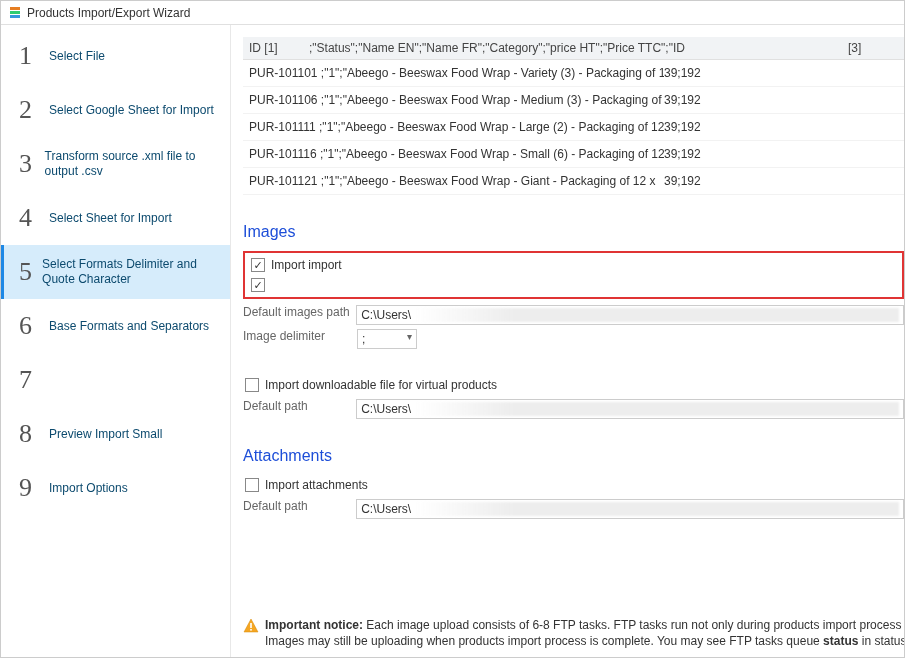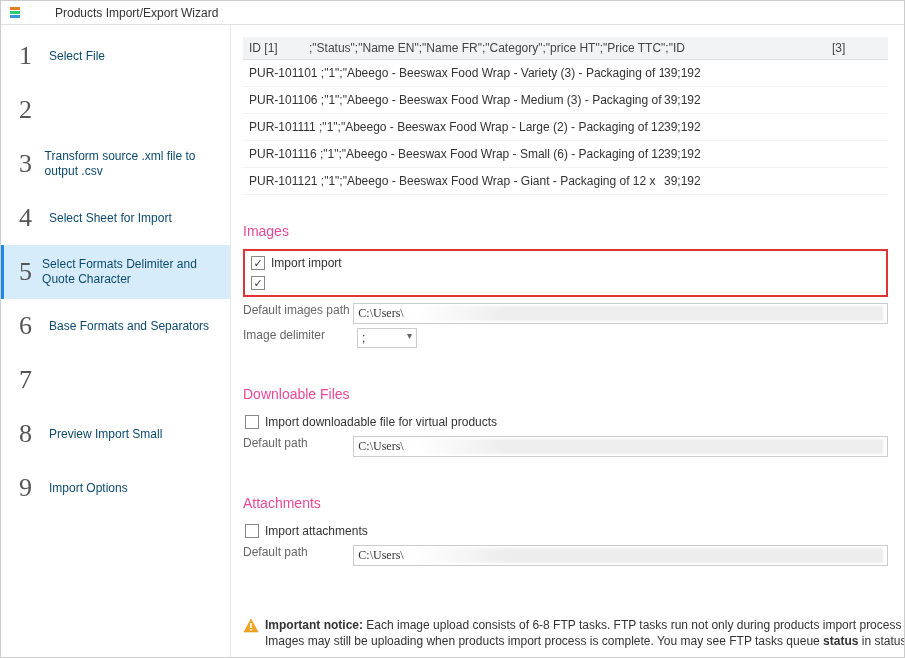--- a/index.html
+++ b/index.html
@@ -14,21 +14,20 @@
     overflow: hidden;
     border: 1px solid #ccc;
   }
   .titlebar {
     height: 24px;
     display: flex;
     align-items: center;
     padding: 0 6px;
     border-bottom: 1px solid #e0e0e0;
     background: #fff;
-    gap: 28px;
   }
   .titlebar svg { margin-right: 4px; flex-shrink:0;}
   .titlebar span { font-size: 12px; color: #333; }
   .body { display: flex; height: calc(100% - 24px); }
   .sidebar {
     width: 230px;
     flex-shrink: 0;
     border-right: 1px solid #e8e8e8;
     padding-top: 4px;
     background:#fff;
@@ -54,21 +53,21 @@
     color: #0c4a6e;
     line-height: 1.25;
   }
   .step.active {
     background: #d6ecfb;
     border-left: 3px solid #1e88e5;
     padding-left: 15px;
   }
   .main {
     flex: 1;
-    padding: 12px 16px 0 12px;
+    padding: 12px 0 0 12px;
     overflow: hidden;
     position: relative;
   }
   .grid {
     border: none;
     margin-bottom: 28px;
   }
   .grid-header, .grid-row {
     display: flex;
     align-items: center;
@@ -84,24 +83,24 @@
     padding: 6px 6px;
     border-bottom: 1px solid #f2f2f2;
     white-space: nowrap;
   }
   .col-a { width: 415px; overflow:hidden; text-overflow:clip;}
   .col-b { width: 60px; }
   .hcol-a{ width:60px;}
   .hcol-b{ flex:1; }
   .hcol-c{ width:50px; text-align:left;}
   .section-title {
-    font-size: 14px;
+    font-size: 16px;
     font-weight: 400;
-    color: #ec4899;
-    margin: 12px 0 10px 0;
+    color: #1d4ed8;
+    margin: 2px 0 10px 0;
   }
   .chk-row {
     display:flex;
     align-items:center;
     padding: 3px 0 3px 2px;
     font-size: 12px;
   }
   .chk {
     width: 14px; height:14px;
     border:1px solid #888;
@@ -120,21 +119,21 @@
   .kv-row { display:flex; align-items:flex-start; padding: 4px 0 0 0; font-size:12px; color:#666;}
   .kv-row .k { width: 114px; }
   .kv-row .v {
     border:1px solid #ccc;
     background:#fff;
     padding:2px 4px;
     min-width: 60px;
     font-size:12px;
     color:#333;
   }
-  .kv-row .v.wide { width: 552px; position:relative;font-family:Liberation Serif, serif;}
+  .kv-row .v.wide { width: 552px; position:relative;}
   .kv-row .v.dd { width: 60px; position:relative; }
   .kv-row .v.dd:after{
     content:"▾"; position:absolute; right:4px; top:1px; font-size:10px; color:#666;
   }
   .blur {
     position:absolute; left:60px; right:4px; top:2px; bottom:2px;
     background: linear-gradient(90deg, rgba(245,245,245,0) 0%, rgba(235,235,235,0.9) 20%, rgba(235,235,235,0.9) 100%);
     filter: blur(1px);
   }
   .spacer { height: 26px; }
@@ -166,20 +165,21 @@
 
 <div class="body">
 
   <div class="sidebar" id="sidebar">
       <div class="step">
         <div class="num">1</div>
         <div class="label">Select File</div>
       </div>
       <div class="step">
         <div class="num">2</div>
+        <div class="label">Select Google Sheet for Import</div>
       </div>
       <div class="step">
         <div class="num">3</div>
         <div class="label">Transform source .xml file to output .csv</div>
       </div>
       <div class="step">
         <div class="num">4</div>
         <div class="label">Select Sheet for Import</div>
       </div>
       <div class="step active">
@@ -252,21 +252,20 @@
         <span class="blur"></span>
       </span>
     </div>
     <div class="kv-row">
       <span class="k">Image delimiter</span>
       <span class="v dd">;</span>
     </div>
 
     <div class="spacer"></div>
 
-    <div class="section-title">Downloable Files</div>
     <div class="chk-row">
       <span class="chk"></span>
       <span>Import downloadable file for virtual products</span>
     </div>
     <div class="kv-row">
       <span class="k">Default path</span>
       <span class="v wide">
         <span>C:\Users\</span>
         <span class="blur"></span>
       </span>

